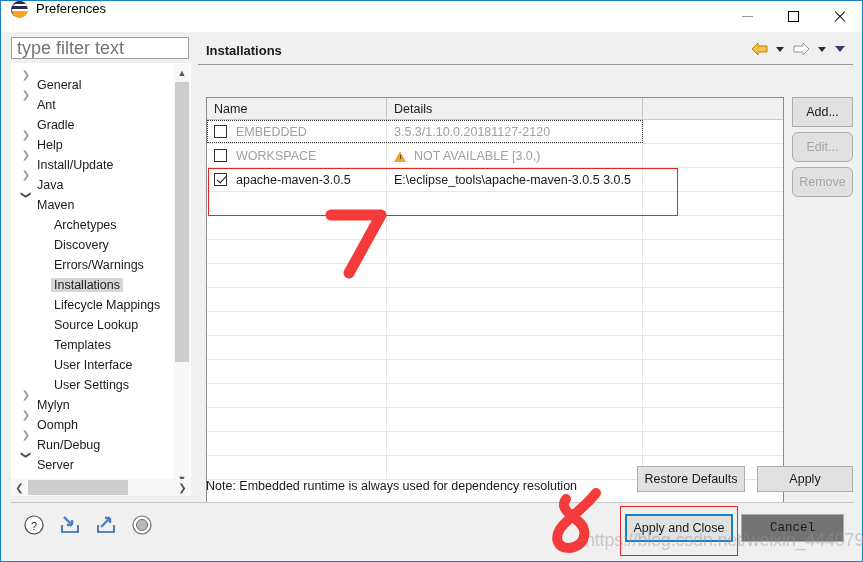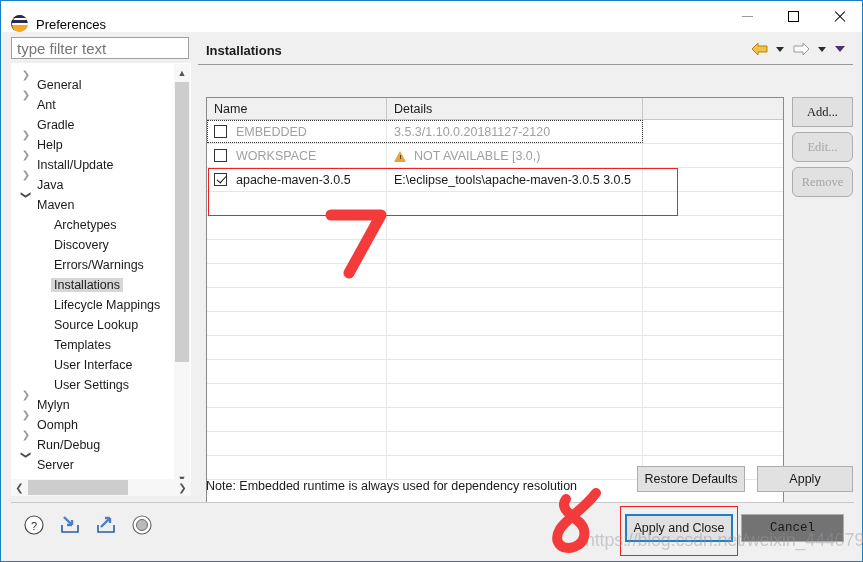--- a/index.html
+++ b/index.html
@@ -22,21 +22,21 @@
     background: #f0f0f0;
   }
 
   
   #titlebar {
     position: absolute;
     left: 0; top: 0;
     width: 861px; height: 31px;
     background: #ffffff;
     display: flex;
-    align-items: flex-end;
+    align-items: flex-start;
   }
   #app-icon {
     width: 17px; height: 17px;
     margin-left: 10px;
     position: relative;
     border-radius: 50%;
     background: #f5a623;
     overflow: hidden;
     flex: 0 0 auto;
   }
@@ -89,21 +89,21 @@
     position: absolute;
     left: 10px; top: 36px;
     width: 180px; height: 461px;
   }
   #filter-input {
     width: 178px; height: 22px;
     border: 1px solid #a0a0a0;
     background: #ffffff;
     padding: 0 5px;
     font-family: "Liberation Sans", sans-serif;
-    font-size: 15px;
+    font-size: 18px;
     color: #808080;
     outline: none;
   }
   #tree-wrap {
     position: absolute;
     left: 0; top: 26px;
     width: 180px; height: 425px;
     background: #ffffff;
     border: 1px solid #ffffff;
     overflow: hidden;
@@ -340,21 +340,21 @@
   .ecell.c1 { width: 256px; }
   .ecell.c2 { width: 140px; border-right: none; }
 
   
   .sidebtn {
     position: absolute;
     left: 594px;
     width: 61px; height: 30px;
     border: 1px solid #adadad;
     background: #e1e1e1;
-    font-family: Liberation Serif, serif;
+    font-family: Liberation Sans, sans-serif;
     font-size: 12.5px;
     color: #1a1a1a;
     cursor: default;
   }
   .sidebtn.disabled { color: #a6a6a6; border-radius: 6px; }
   #btn-add    { top: 60px; }
   #btn-edit   { top: 95px; }
   #btn-remove { top: 130px; }
 
   #note-text {

